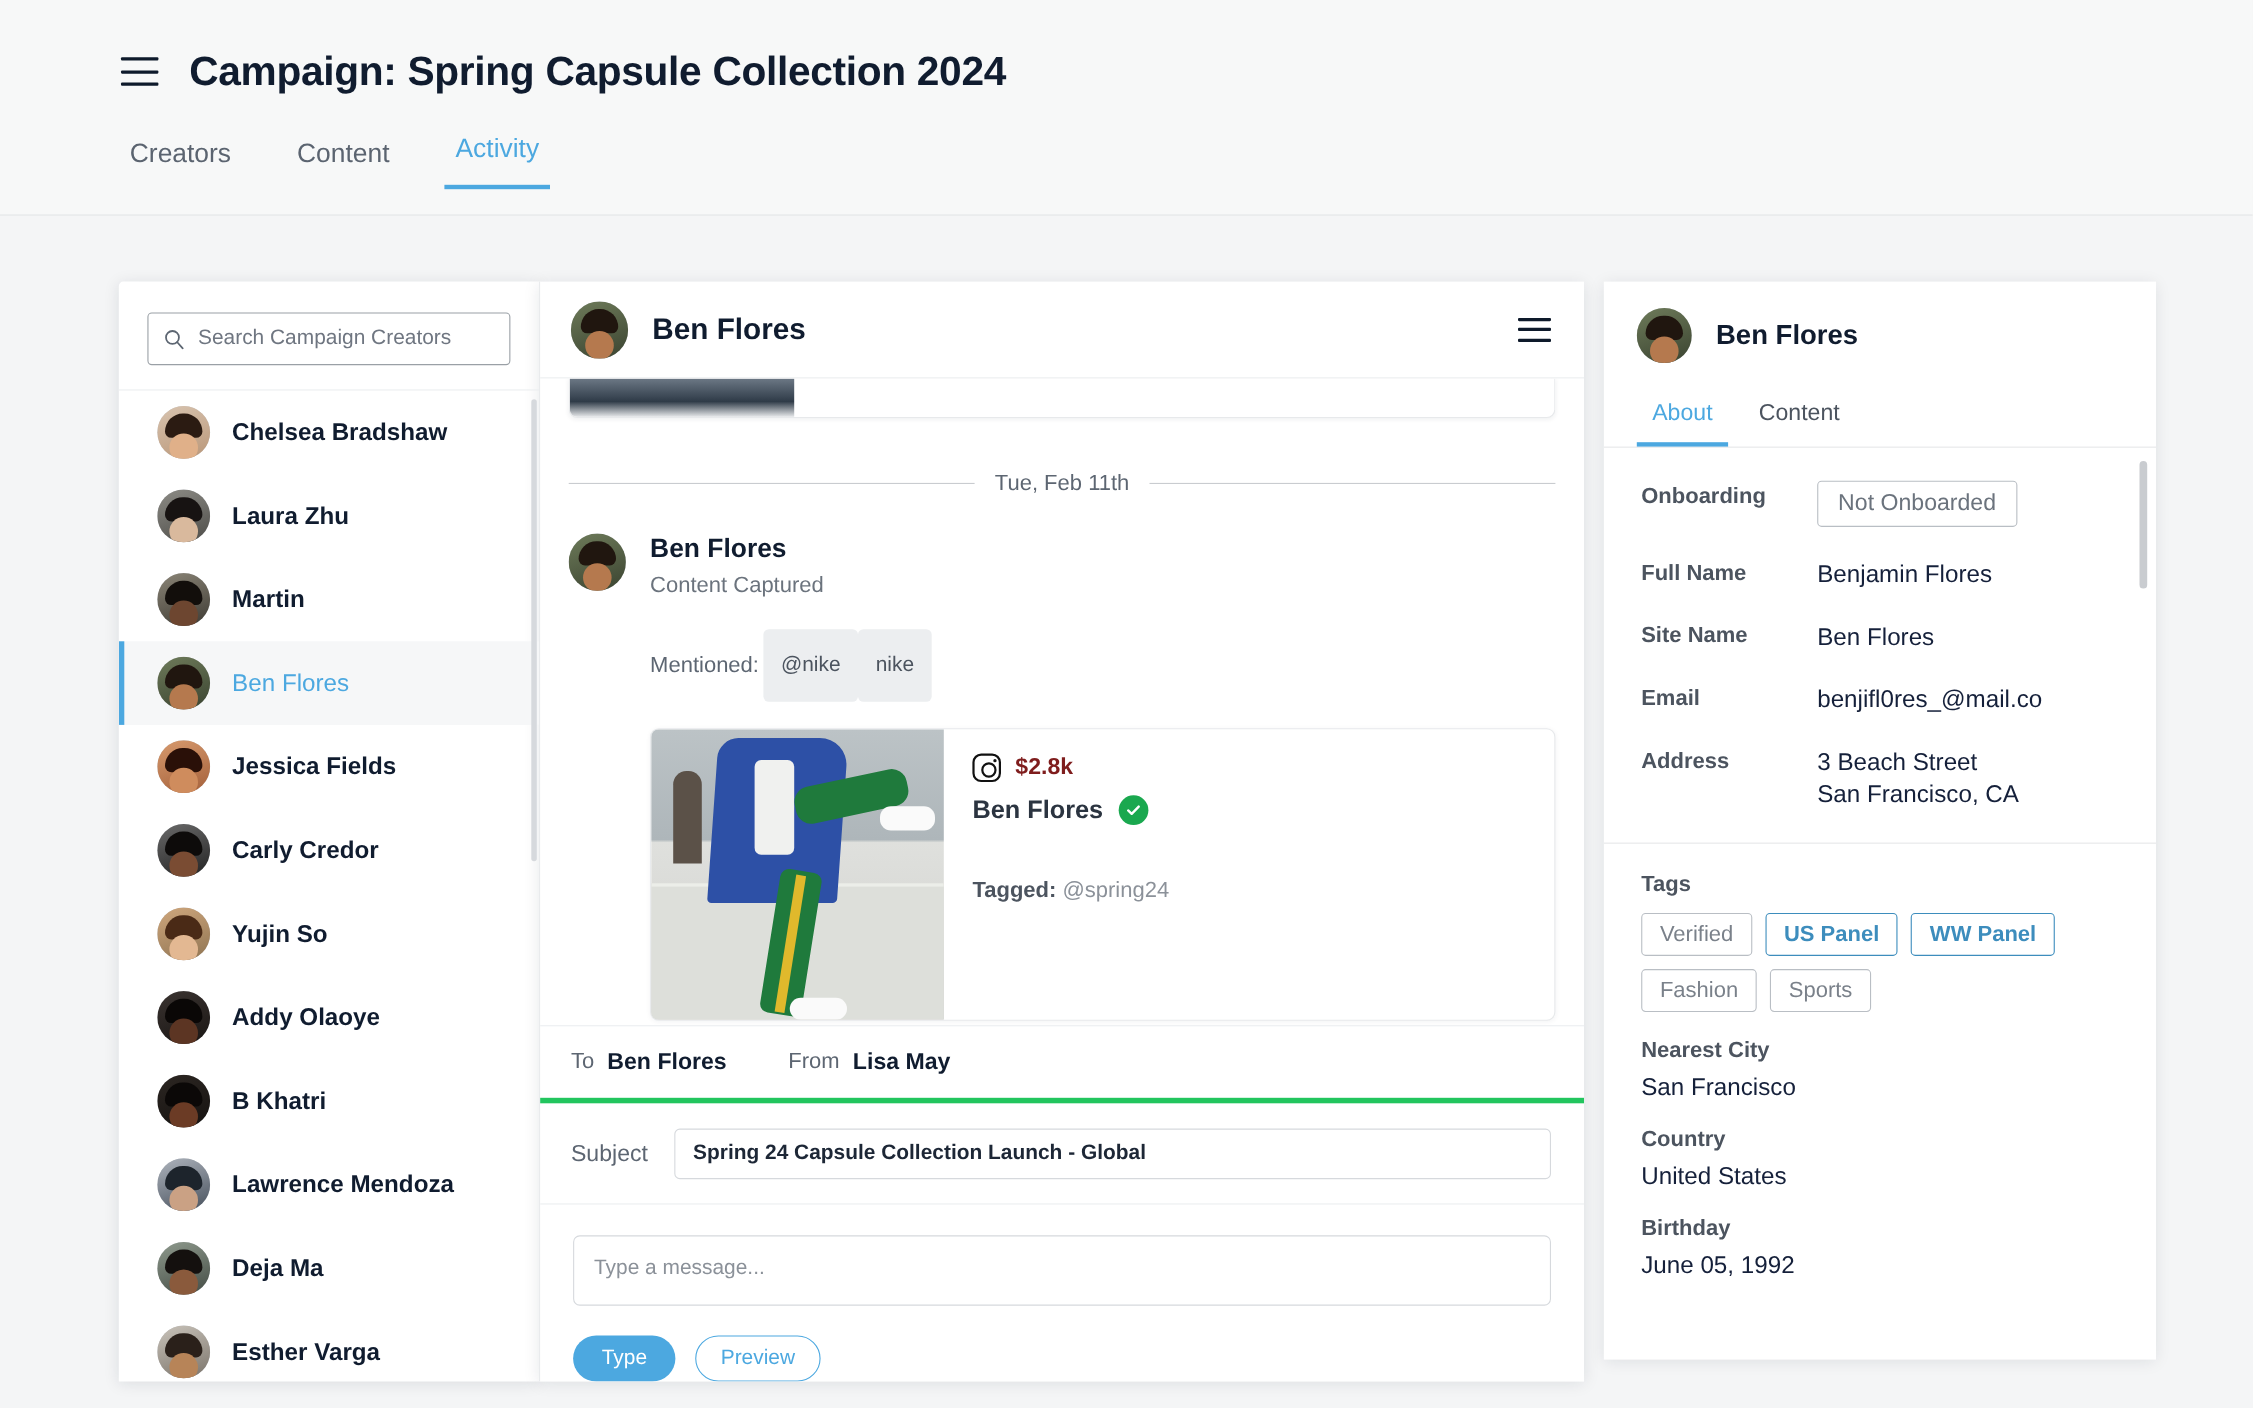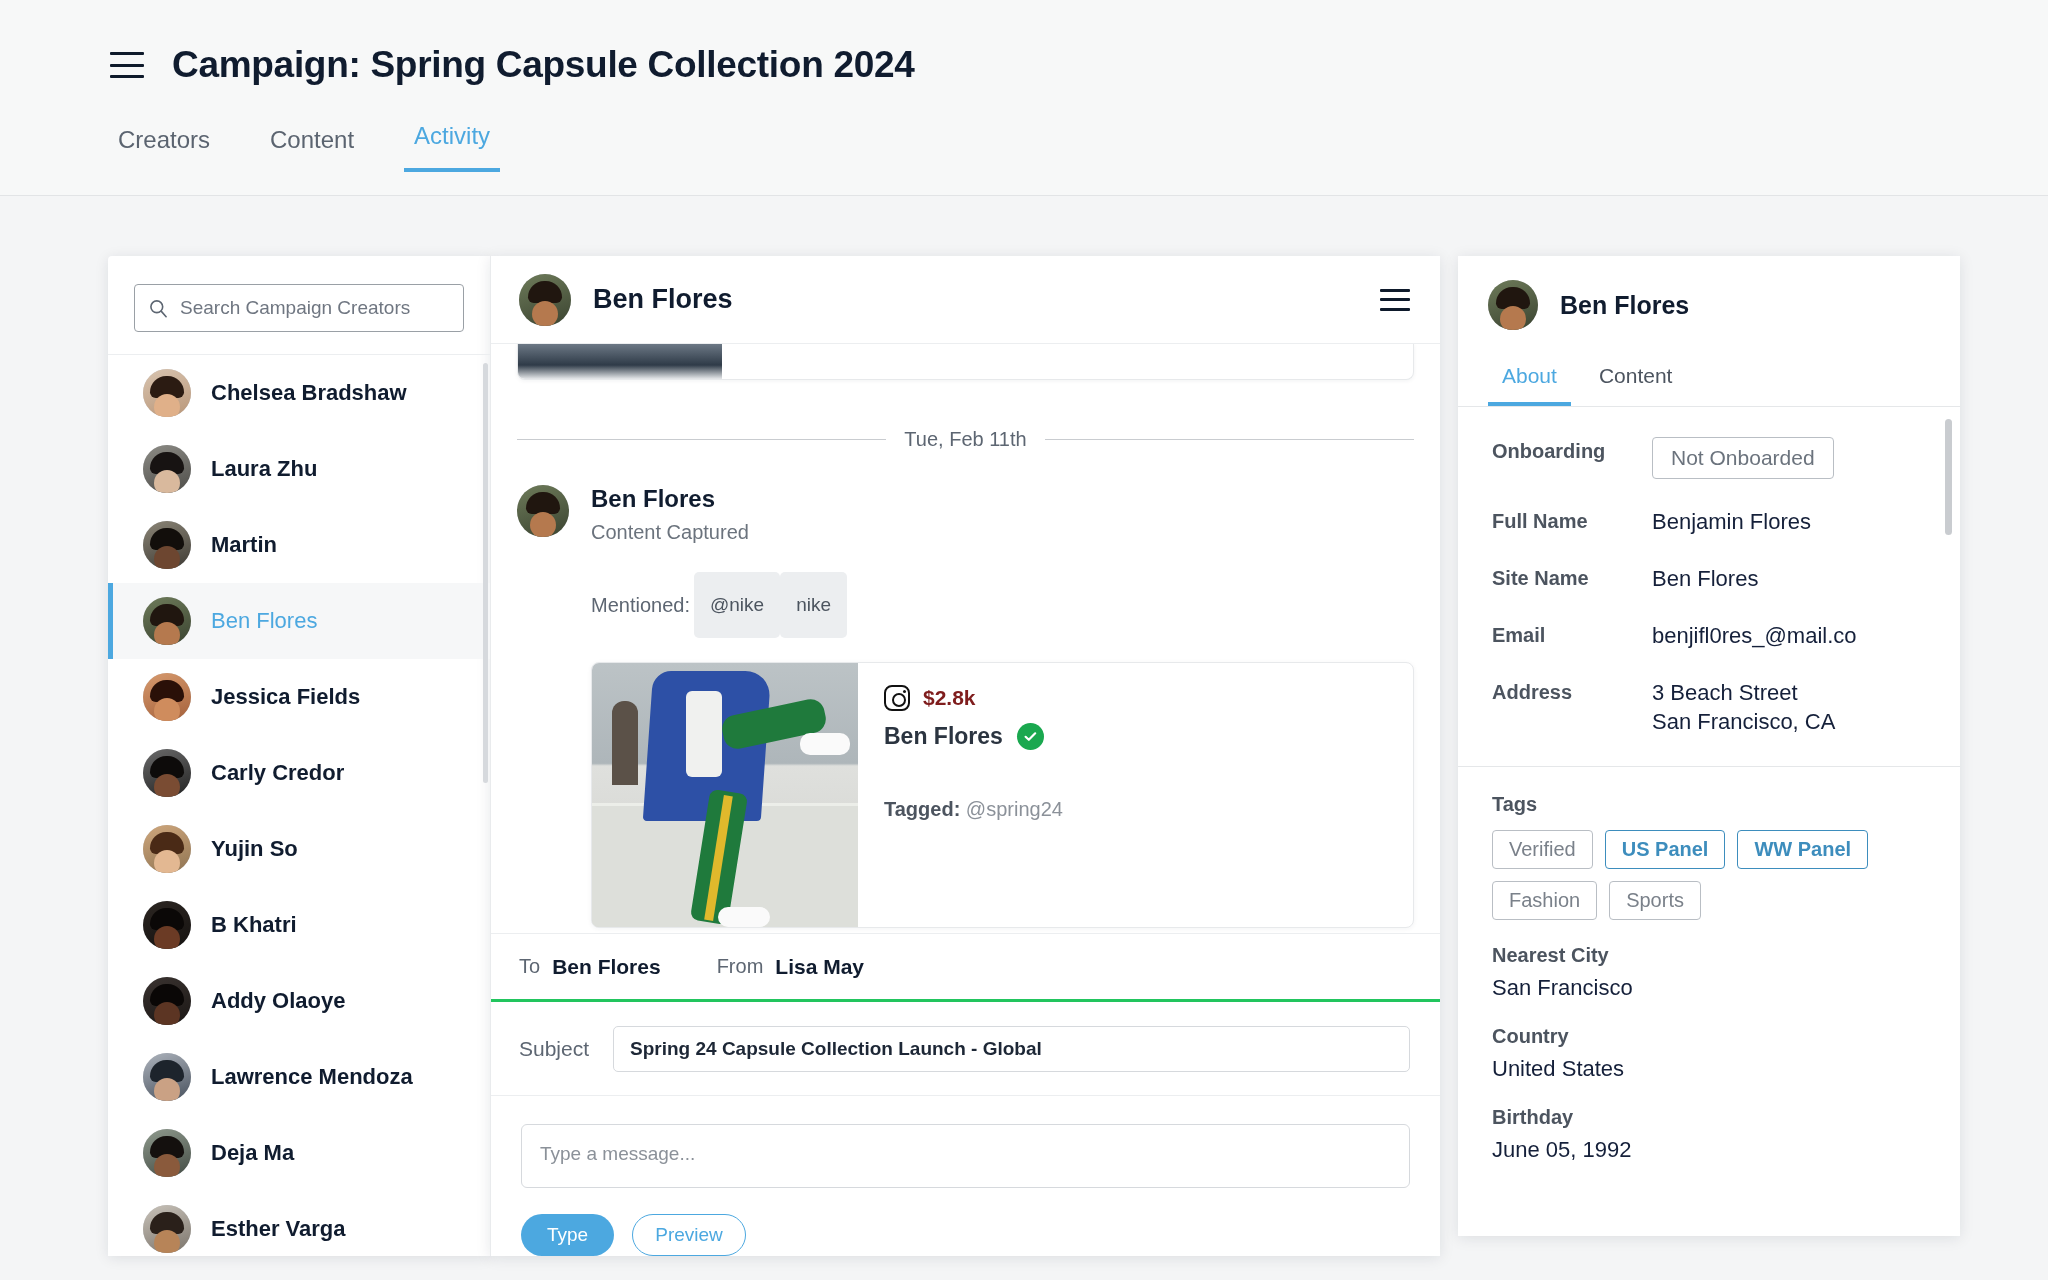--- a/index.html
+++ b/index.html
@@ -356,21 +356,21 @@
     display: flex;
     align-items: center;
     padding-left: 28px;
     gap: 12px;
   }
   .tf-label { font-size: 20px; color: #5d6672; }
   .tf-value { font-size: 21px; font-weight: bold; color: #101c2f; margin-right: 44px; }
 
   .subject-row {
     flex: none;
-    border-top: 3px solid #22c55e;
+    border-top: 5px solid #22c55e;
     height: 96px;
     display: flex;
     align-items: center;
     padding: 0 30px 0 28px;
     gap: 24px;
   }
   .subject-label { font-size: 21px; color: #5d6672; white-space: nowrap; }
   .subject-input {
     flex: 1;
     height: 46px;
@@ -595,33 +595,33 @@
         <div class="creator-item">
           <div class="avatar">
             <div class="a-bg" style="background:linear-gradient(160deg,#cfa77d,#8f7452)"></div>
             <div class="a-hair" style="background:#4a2a16"></div>
             <div class="a-face" style="background:#e3b892"></div>
           </div>
           <div class="creator-name">Yujin So</div>
         </div>
         <div class="creator-item">
           <div class="avatar">
+            <div class="a-bg" style="background:linear-gradient(160deg,#3a3330,#1a1614)"></div>
+            <div class="a-hair" style="background:#0a0706"></div>
+            <div class="a-face" style="background:#5c3523"></div>
+          </div>
+          <div class="creator-name">Addy Olaoye</div>
+        </div>
+        <div class="creator-item">
+          <div class="avatar">
             <div class="a-bg" style="background:linear-gradient(160deg,#2c2622,#151210)"></div>
             <div class="a-hair" style="background:#0b0807"></div>
             <div class="a-face" style="background:#6b3b25"></div>
           </div>
           <div class="creator-name">B Khatri</div>
-        </div>
-        <div class="creator-item">
-          <div class="avatar">
-            <div class="a-bg" style="background:linear-gradient(160deg,#3a3330,#1a1614)"></div>
-            <div class="a-hair" style="background:#0a0706"></div>
-            <div class="a-face" style="background:#5c3523"></div>
-          </div>
-          <div class="creator-name">Addy Olaoye</div>
         </div>
         <div class="creator-item">
           <div class="avatar">
             <div class="a-bg" style="background:linear-gradient(160deg,#aeb4bd,#47505c)"></div>
             <div class="a-hair" style="background:#1d242c"></div>
             <div class="a-face" style="background:#caa184"></div>
           </div>
           <div class="creator-name">Lawrence Mendoza</div>
         </div>
         <div class="creator-item">

